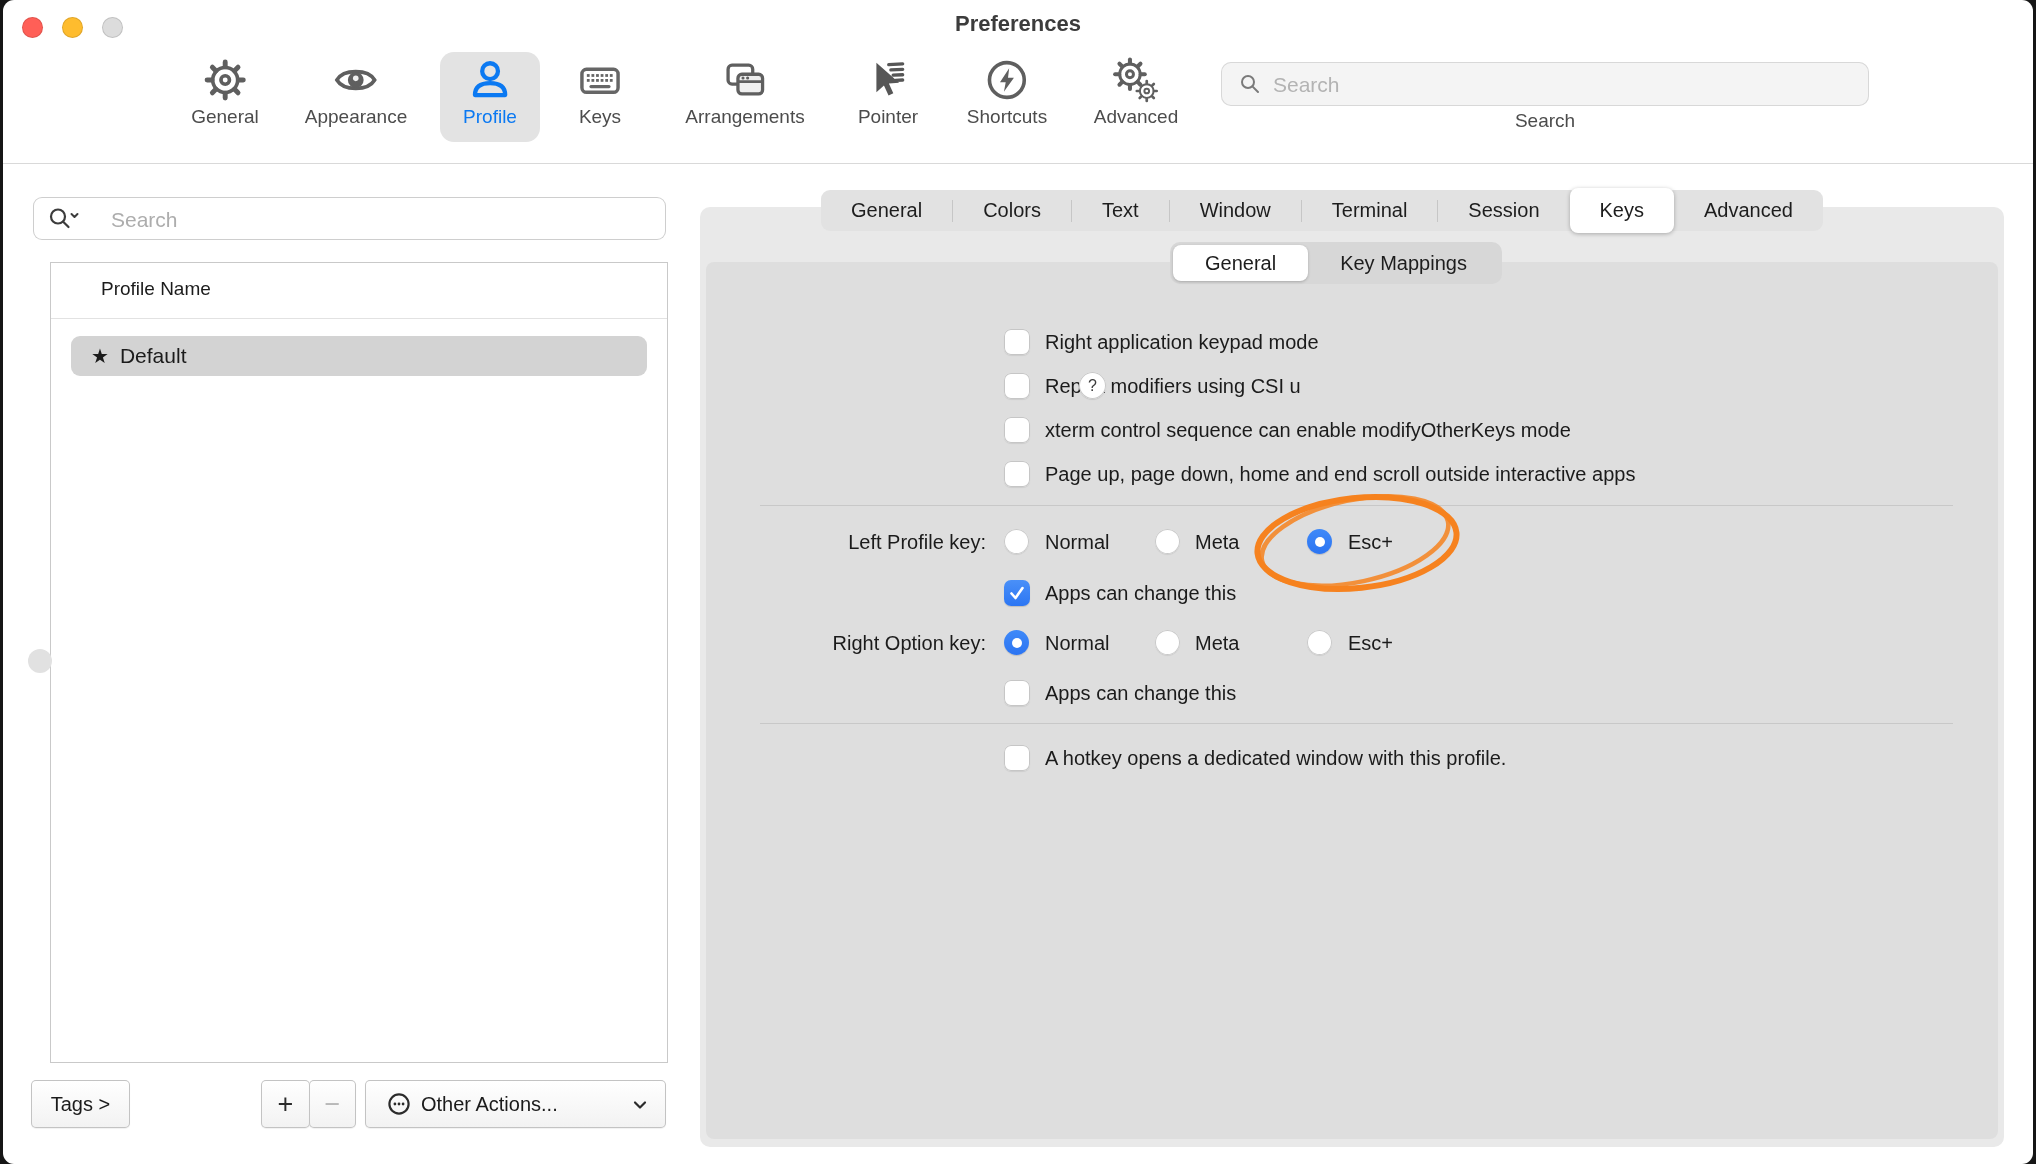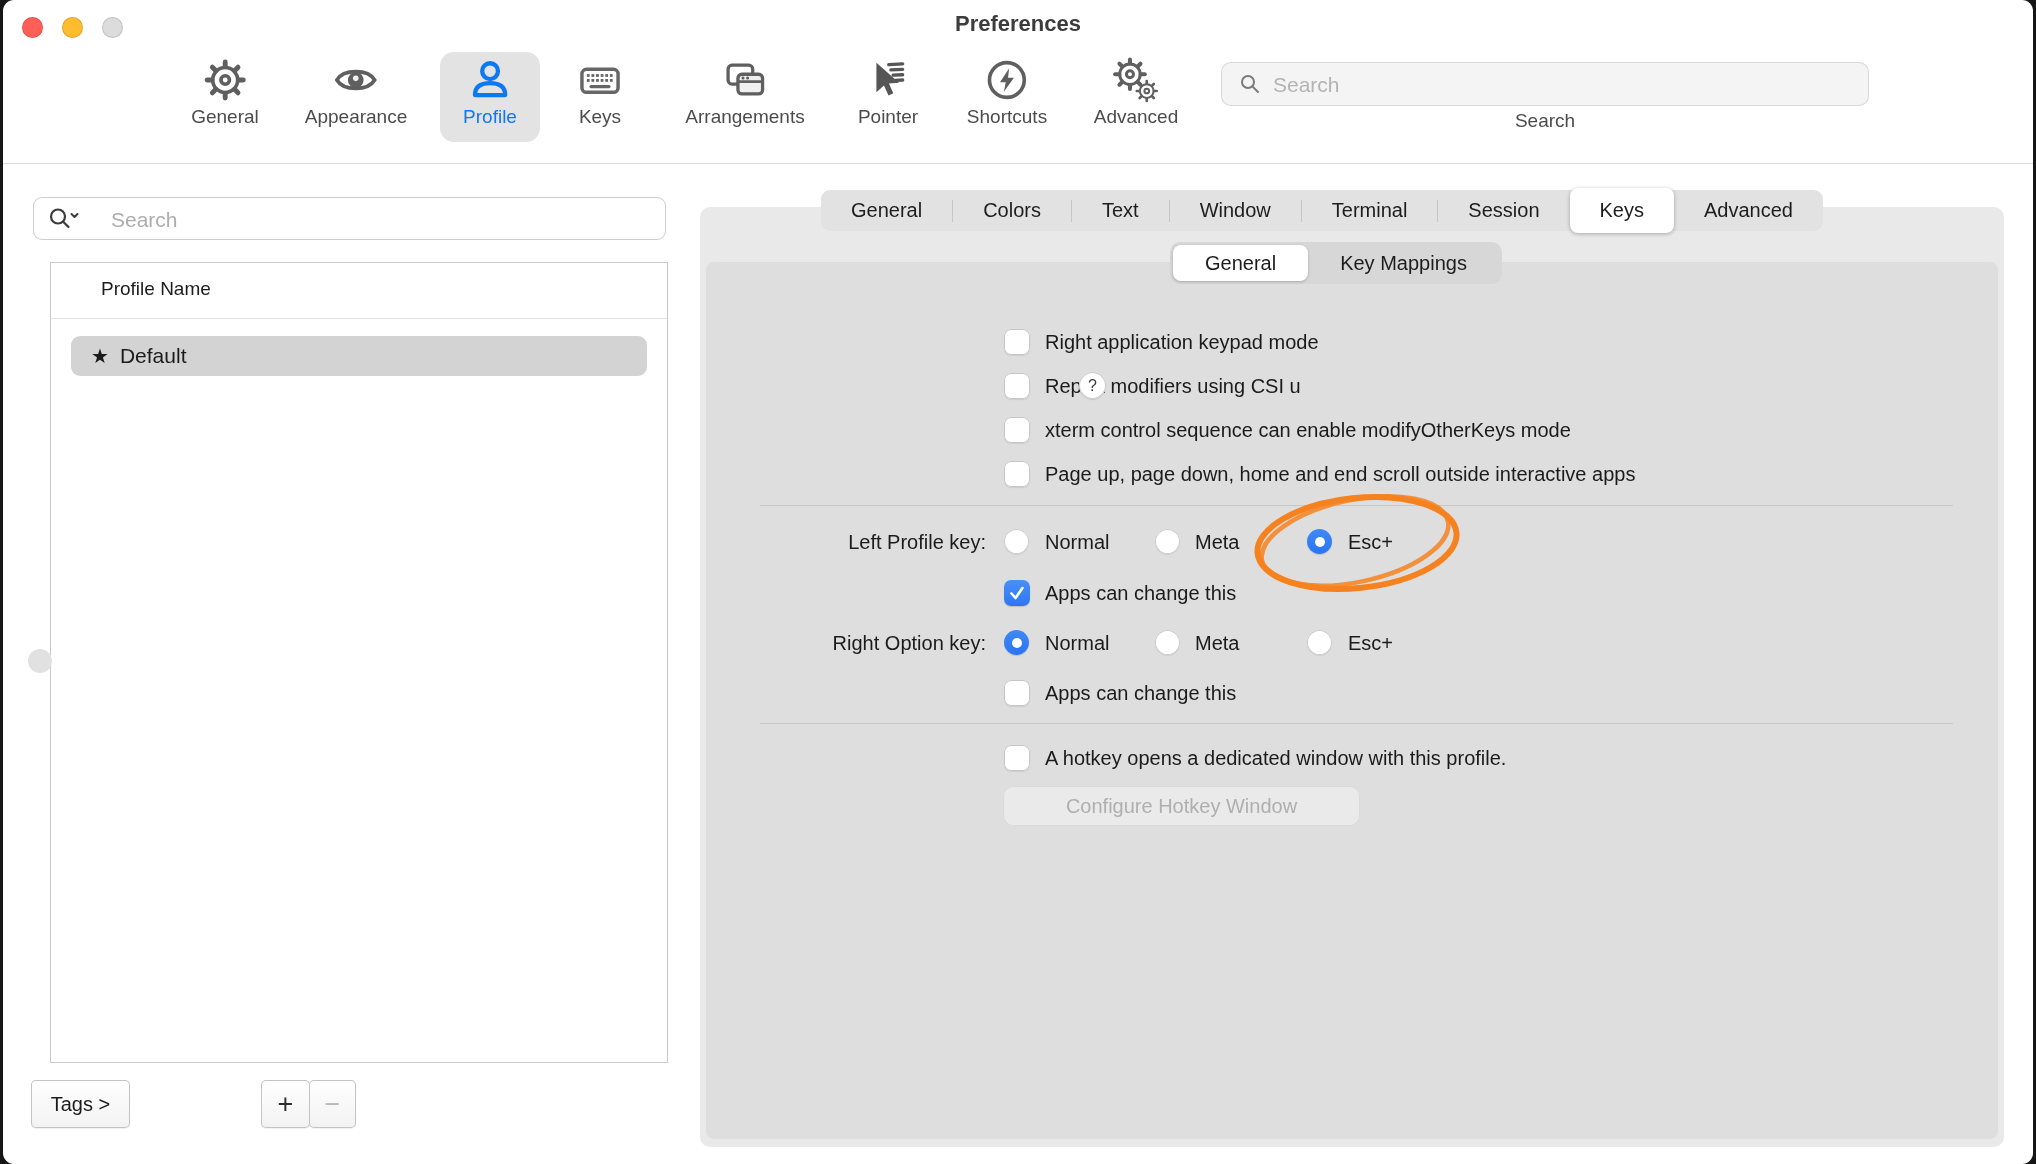--- a/index.html
+++ b/index.html
@@ -220,20 +220,32 @@
 
     <div class="bezel" style="left:28px;width:99px">
       <span>Tags &gt;</span>
     </div>
     <div class="bezel" style="left:258px;width:49px">
       <span class="glyph">+</span>
     </div>
     <div class="bezel" style="left:306px;width:47px">
       <span class="glyph dim">−</span>
     </div>
+    <div class="bezel popup" style="left:362px;width:301px">
+      <svg width="24" height="24" viewBox="0 0 20 20">
+        <circle cx="10" cy="10" r="8" fill="none" stroke="#2b2b2b" stroke-width="1.8"></circle>
+        <circle cx="6.6" cy="10" r="1.15" fill="#2b2b2b"></circle>
+          <circle cx="10" cy="10" r="1.15" fill="#2b2b2b"></circle>
+          <circle cx="13.4" cy="10" r="1.15" fill="#2b2b2b"></circle>
+      </svg>
+      <span>Other Actions...</span>
+      <svg class="chev" width="16" height="12" viewBox="0 0 16 12">
+        <polyline points="3,3.5 8,8.5 13,3.5" fill="none" stroke="#2b2b2b" stroke-width="2.2" stroke-linecap="round" stroke-linejoin="round"></polyline>
+      </svg>
+    </div>
 
     <div class="panel-outer"></div>
     <div class="panel-inner"></div>
 
     <div class="tabs">
       <div class="tabseg">General</div>
         <div class="tabsep"></div>
       <div class="tabseg">Colors</div>
         <div class="tabsep"></div>
       <div class="tabseg">Text</div>
@@ -290,21 +302,20 @@
     <span class="radio" style="left:1304px;top:630px"></span>
     <div class="txt abs" style="left:1345px;top:630px">Esc+</div>
 
     <span class="cb" style="left:1001px;top:680px"></span>
     <div class="txt abs" style="left:1042px;top:680px">Apps can change this</div>
 
     <div class="cdiv" style="top:723px"></div>
 
     <span class="cb" style="left:1001px;top:745px"></span>
     <div class="txt abs" style="left:1042px;top:745px">A hotkey opens a dedicated window with this profile.</div>
-    <div class="disbtn">Configure Hotkey Window</div>
 
     <svg class="annot" width="228" height="134" viewBox="0 0 228 134">
       <ellipse cx="114" cy="66" rx="100" ry="45" fill="none" stroke="#F6821F" stroke-width="6" stroke-linecap="round" transform="rotate(-6 114 66)"></ellipse>
       <ellipse cx="112" cy="64" rx="95" ry="41" fill="none" stroke="#F6821F" stroke-width="4.5" stroke-linecap="round" opacity="0.85" transform="rotate(-12 112 64)"></ellipse>
     </svg>
 
   </div>
 </div>
 
 </body></html>

